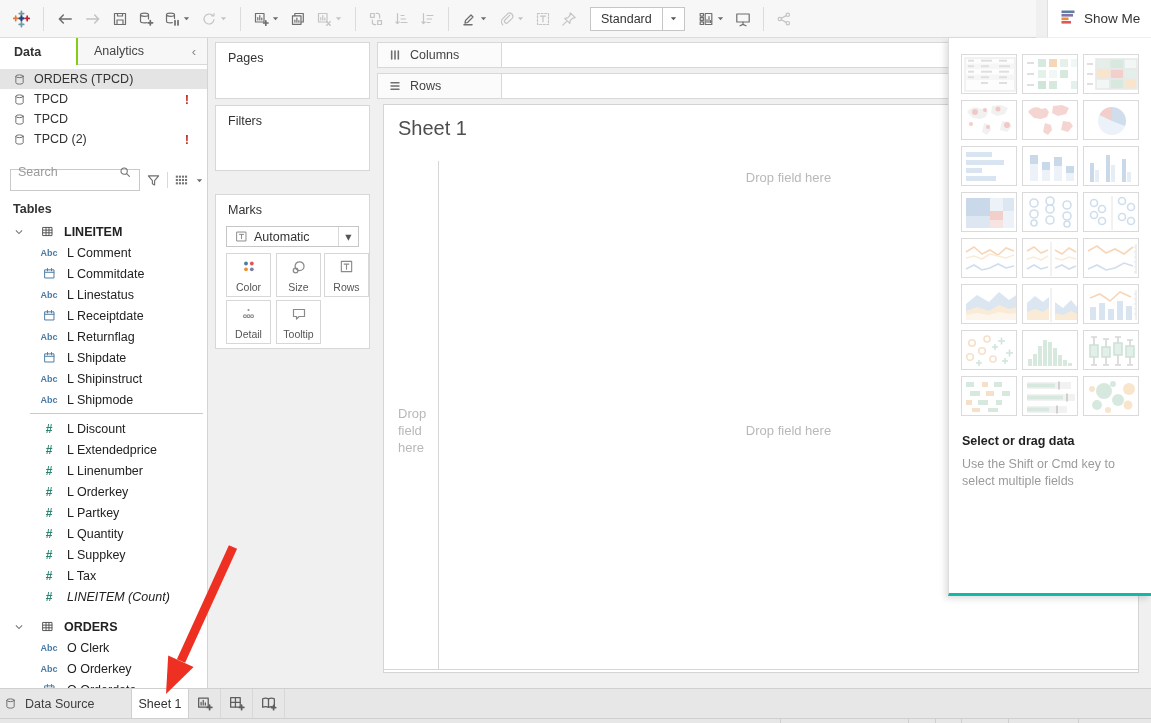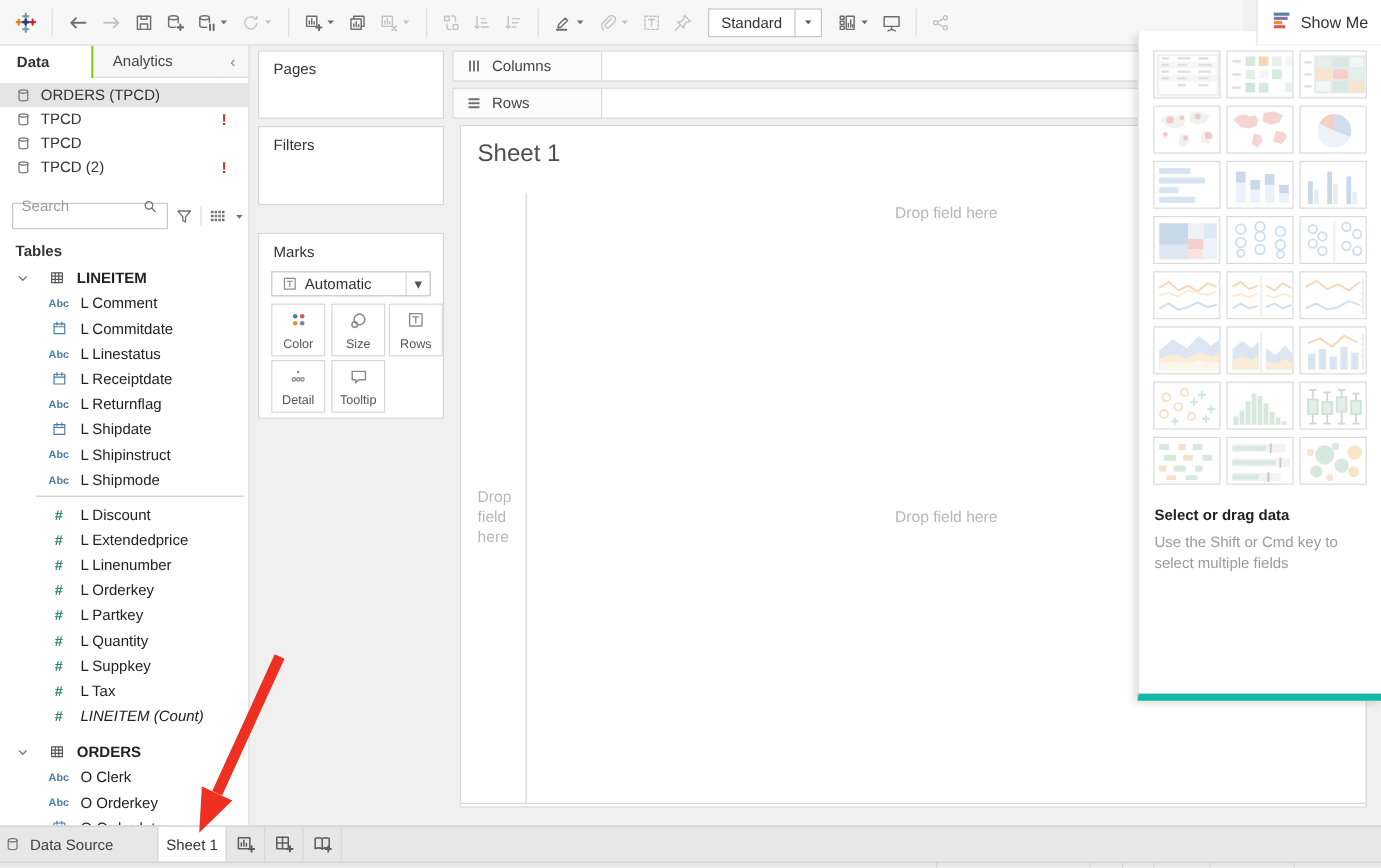--- a/index.html
+++ b/index.html
@@ -91,22 +91,22 @@
   .axis-vline { position:absolute; left:54px; top:56px; bottom:2px; width:1px; background:#d6d6d6; }
   .axis-hline { position:absolute; left:0; right:0; bottom:2px; height:1px; background:#d6d6d6; }
   .dropzone-top { position:absolute; left:55px; right:0; top:58px; height:28px; display:flex;
                   align-items:center; justify-content:center; color:#b8b8b8; font-size:13px; }
   .dropzone-center { position:absolute; left:55px; right:0; top:86px; bottom:3px; display:flex;
                   align-items:center; justify-content:center; color:#b8b8b8; font-size:13px; }
   .dropzone-left { position:absolute; left:0; width:54px; top:300px; color:#b8b8b8; font-size:13px;
                   text-align:left; padding-left:14px; line-height:17px; }
 
   
-  .showme-panel { position:absolute; right:0; top:26px; width:203px; height:558px; background:#ffffff;
-                  border-left:1px solid #dcdcdc; border-bottom:6px solid #14b8a6; z-index:6;
+  .showme-panel { position:absolute; right:0; top:38px; width:203px; height:558px; background:#ffffff;
+                  border-left:1px solid #dcdcdc; border-bottom:3px solid #14b8a6; z-index:6;
                   box-shadow:-3px 3px 6px rgba(0,0,0,.12); }
   .sm-grid { position:absolute; left:12px; top:16px; display:grid;
              grid-template-columns:repeat(3,56px); grid-auto-rows:40px; gap:6px 5px; }
   .sm-cell { width:56px; height:40px; background:#fff; border:1px solid #dadada; overflow:hidden; }
   .sm-footer { position:absolute; left:13px; top:396px; width:172px; }
   .sm-footer .smf-title { font-weight:bold; font-size:12.5px; color:#222; }
   .smf-text { margin-top:8px; font-size:12.5px; color:#9b9b9b; line-height:17px; }
 
   
   .tabbar { position:absolute; left:0; right:0; bottom:5px; height:30px; background:#e7e7e7;

